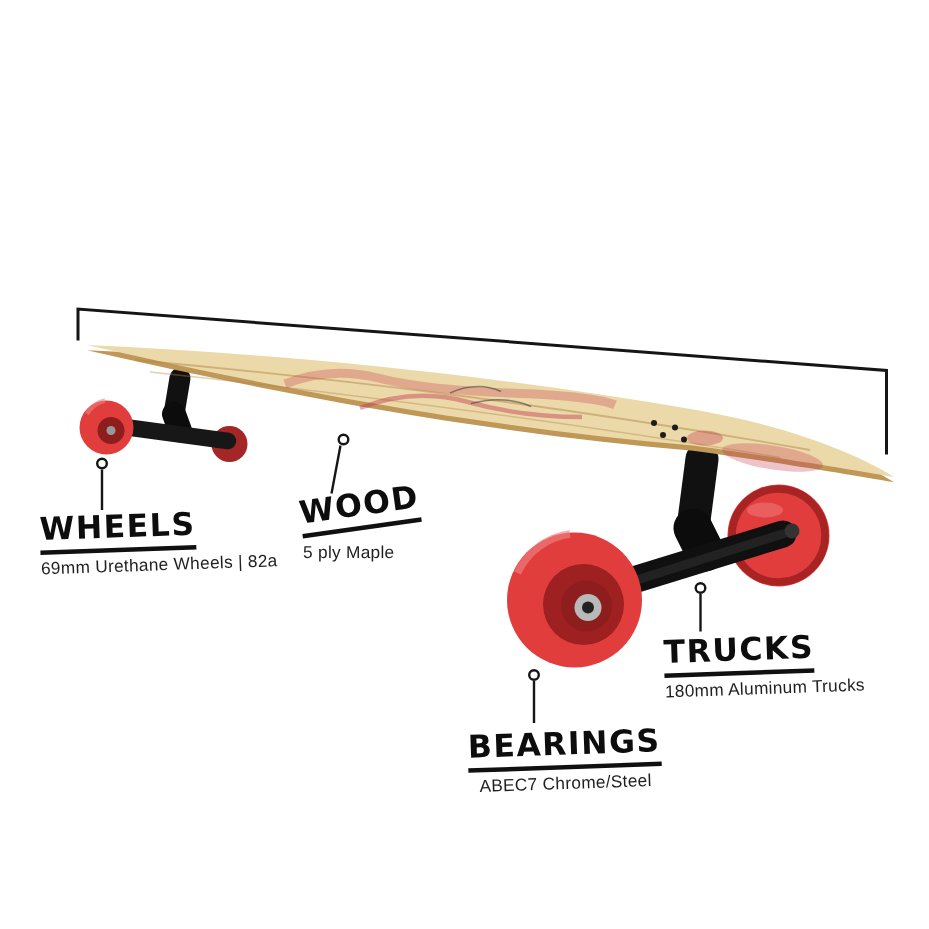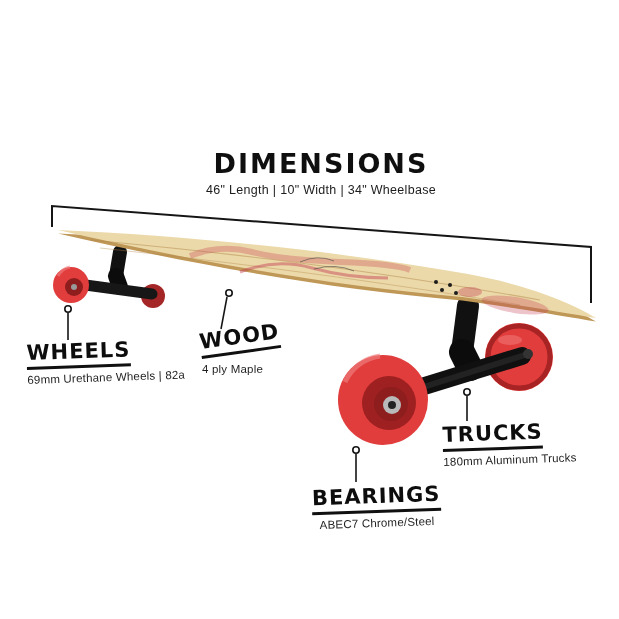--- a/index.html
+++ b/index.html
@@ -106,33 +106,29 @@
       </g>
       <g>
         <circle cx="356" cy="450" r="3.2"></circle>
           <line x1="356" y1="454" x2="356" y2="482"></line>
       </g>
     </g>
 
     <path d="M52 227 L52 206 L591 247 L591 303" stroke="var(--ink)" stroke-width="2" fill="none"></path>
   </svg>
 
-  <div class="txt-block dimensions-block">
-    <div class="dimensions-title">DIMENSIONS</div>
-    <div class="dimensions-specs">46" Length | 10" Width | 34" Wheelbase</div>
-  </div>
 
   <div class="txt-block wheels-block">
     <span class="callout-label">WHEELS</span>
     <div class="callout-detail">69mm Urethane Wheels | 82a</div>
   </div>
 
   <div class="txt-block wood-block">
     <span class="callout-label">WOOD</span>
-    <div class="callout-detail">4 ply Maple</div>
+    <div class="callout-detail">5 ply Maple</div>
   </div>
 
   <div class="txt-block trucks-block">
     <span class="callout-label">TRUCKS</span>
     <div class="callout-detail">180mm Aluminum Trucks</div>
   </div>
 
   <div class="txt-block bearings-block">
     <span class="callout-label">BEARINGS</span>
     <div class="callout-detail">ABEC7 Chrome/Steel</div>

